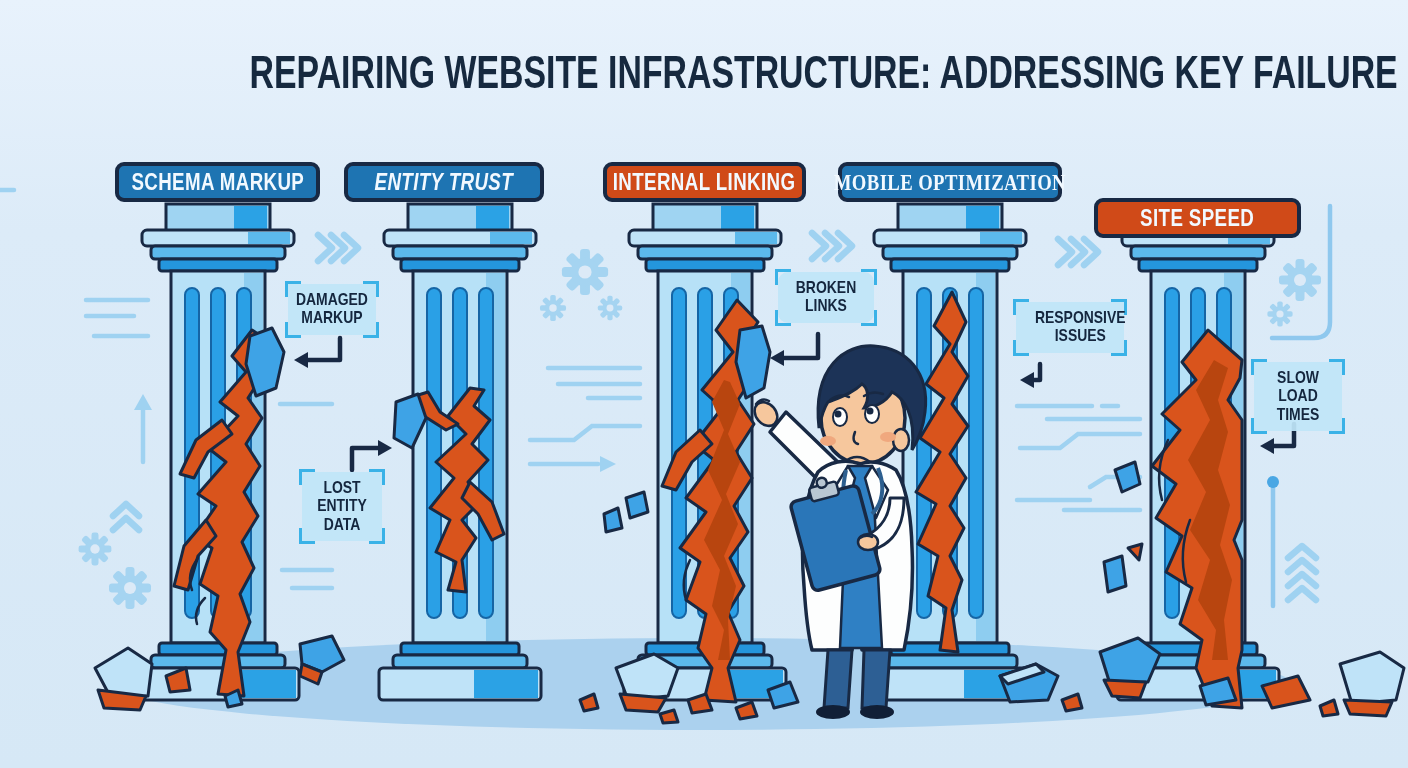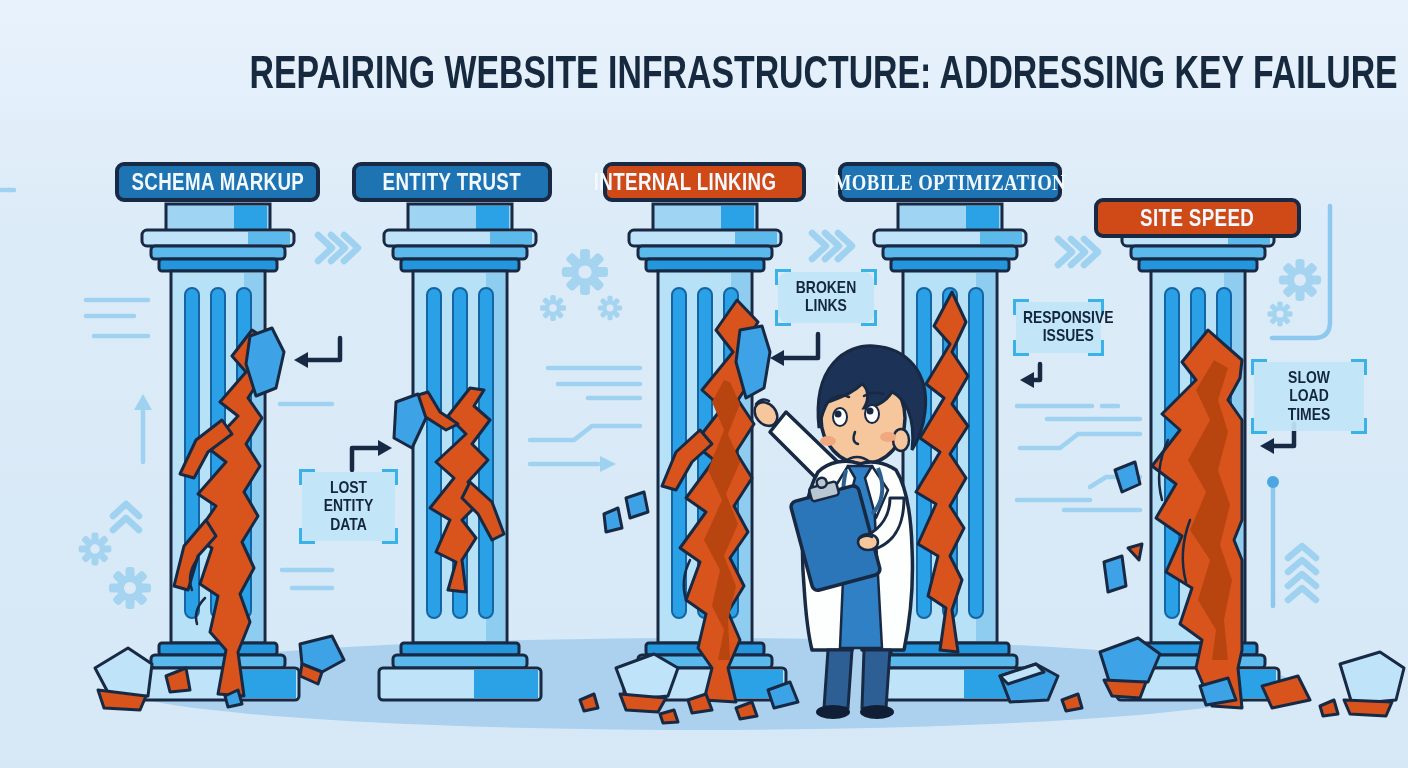--- a/index.html
+++ b/index.html
@@ -272,55 +272,62 @@
   </g>
 </svg>
 
 <div class="title">
   <span>REPAIRING WEBSITE INFRASTRUCTURE: ADDRESSING KEY FAILURE POINTS</span>
 </div>
 
 <div class="pillar-header hdr-blue" style="left: 115px; width: 205px; background: rgb(30, 116, 178);">
   <span class="ph-label">SCHEMA MARKUP</span>
 </div>
-<div class="pillar-header hdr-blue" style="left: 352px; width: 200px; background: rgb(30, 116, 178);">
+<div class="pillar-header hdr-blue" style="left: 344px; width: 200px; background: rgb(30, 116, 178); font-style: italic;">
   <span class="ph-label">ENTITY TRUST</span>
 </div>
-<div class="pillar-header hdr-orange" style="left: 603px; width: 203px; background: rgb(208, 74, 24); justify-content: flex-end;">
+<div class="pillar-header hdr-orange" style="left: 603px; width: 203px; background: rgb(208, 74, 24);">
   <span class="ph-label">INTERNAL LINKING</span>
 </div>
 <div class="pillar-header hdr-blue" style="left: 838px; width: 224px; background: rgb(30, 116, 178); font-family: Liberation Serif, serif;">
   <span class="ph-label">MOBILE OPTIMIZATION</span>
 </div>
 <div class="pillar-header hdr-orange" style="left: 1094px; width: 207px; background: rgb(208, 74, 24); margin-top: 36px;">
   <span class="ph-label">SITE SPEED</span>
 </div>
 
-<div class="callout" style="left:302px;top:472px;width:93px;">
+<div class="callout" style="left:288px;top:284px;width:88px;">
+  <i class="cb tl"></i>
+      <i class="cb tr"></i>
+      <i class="cb bl"></i>
+      <i class="cb br"></i>
+  <span class="ct">DAMAGED MARKUP</span>
+</div>
+<div class="callout" style="left:302px;top:472px;width:80px;">
   <i class="cb tl"></i>
       <i class="cb tr"></i>
       <i class="cb bl"></i>
       <i class="cb br"></i>
   <span class="ct">LOST ENTITY DATA</span>
 </div>
 <div class="callout" style="left:778px;top:272px;width:96px;border-radius:10px;">
   <i class="cb tl"></i>
       <i class="cb tr"></i>
       <i class="cb bl"></i>
       <i class="cb br"></i>
   <span class="ct">BROKEN LINKS</span>
 </div>
-<div class="callout" style="left:1016px;top:302px;width:85px;padding-left:24px;">
+<div class="callout" style="left:1016px;top:302px;width:108px;padding-left:24px;">
   <i class="cb tl"></i>
       <i class="cb tr"></i>
       <i class="cb bl"></i>
       <i class="cb br"></i>
   <span class="ct">RESPONSIVE ISSUES</span>
 </div>
-<div class="callout" style="left:1254px;top:362px;width:110px;">
+<div class="callout" style="left:1254px;top:362px;width:88px;">
   <i class="cb tl"></i>
       <i class="cb tr"></i>
       <i class="cb bl"></i>
       <i class="cb br"></i>
   <span class="ct">SLOW LOAD TIMES</span>
 </div>
 
 </div>
 
 </body></html>

